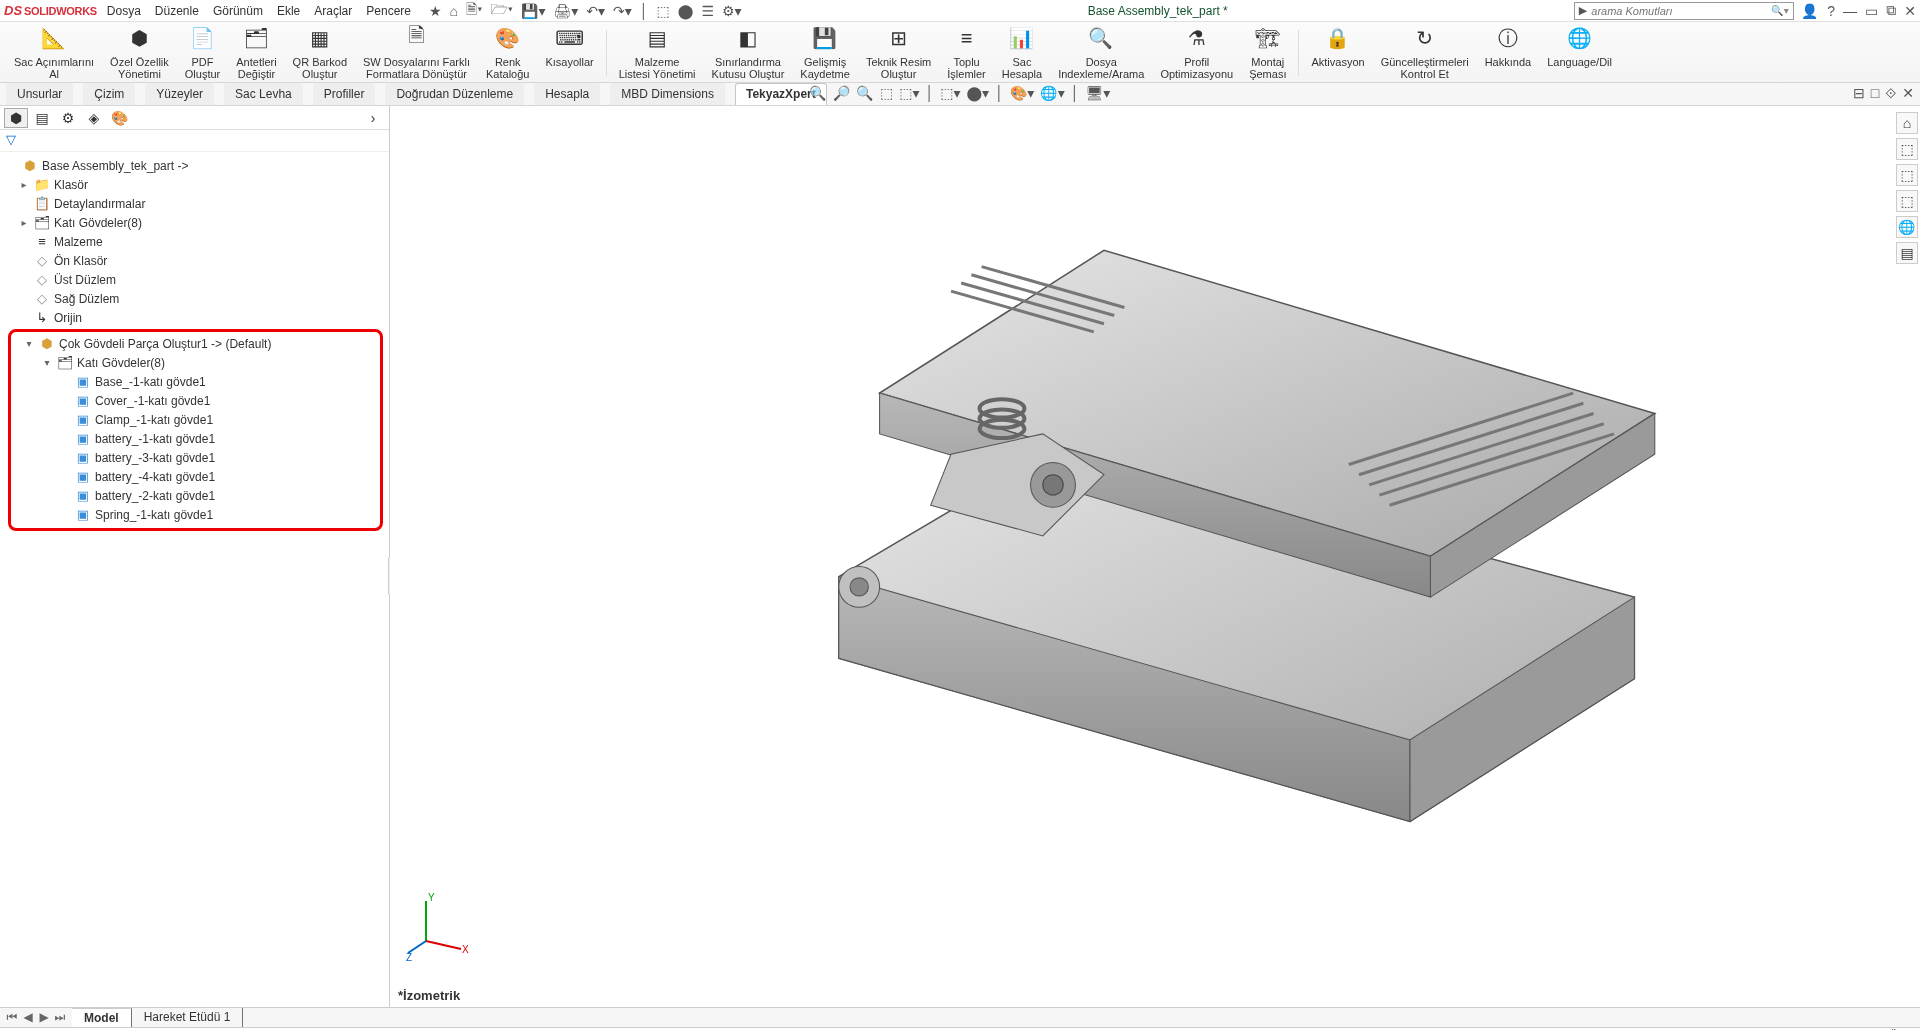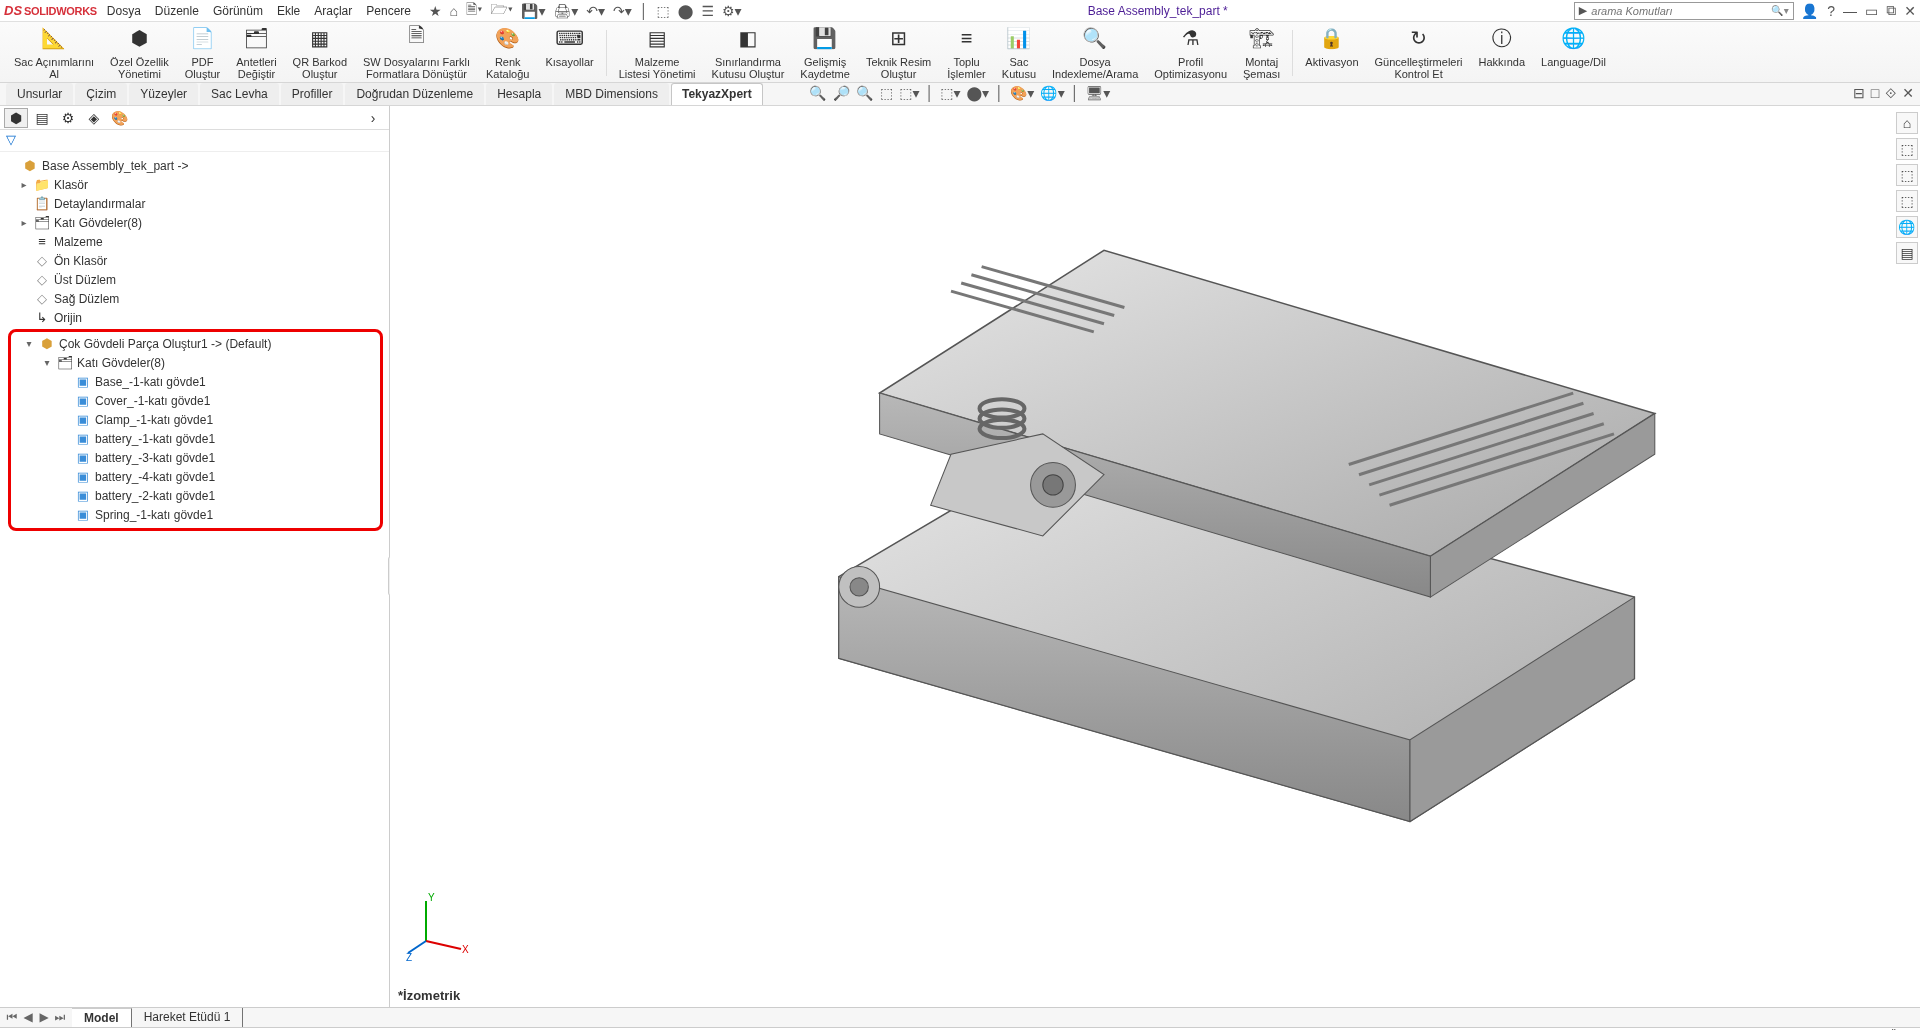--- a/index.html
+++ b/index.html
@@ -7,21 +7,21 @@
 
 
 .titlebar { height: 22px; display: flex; align-items: center; padding: 0 4px; background: #fff; border-bottom: 1px solid #e0e0e0; }
 .sw-logo { display: flex; align-items: center; gap: 2px; margin-right: 10px; }
 .sw-logo-icon { color: #d6303a; font-weight: bold; font-style: italic; font-size: 13px; }
 .sw-logo-text { color: #d6303a; font-weight: bold; font-size: 11px; letter-spacing: -0.3px; }
 .menubar { display: flex; gap: 14px; }
 .menubar span { cursor: default; font-size: 12px; }
 .title-quick { display: flex; gap: 8px; align-items: center; margin-left: 18px; }
 .title-quick span { font-size: 14px; color: #555; cursor: default; }
-.doc-title { flex: 1; text-align: center; font-size: 12px; color: #4c1d95; }
+.doc-title { flex: 1; text-align: center; font-size: 12px; color: #14532d; }
 .title-right { display: flex; align-items: center; gap: 8px; }
 .search-box { display: flex; align-items: center; border: 1px solid #999; height: 18px; width: 220px; padding: 0 4px; }
 .search-box .sicon { font-size: 11px; margin-right: 4px; }
 .search-box input { border: none; outline: none; flex: 1; font-size: 11px; font-style: italic; color: #888; }
 .title-right span { font-size: 14px; color: #555; cursor: default; }
 
 
 .ribbon { height: 68px; background: linear-gradient(#fbfbfb,#f4f4f4); border-bottom: 1px solid #d6d6d6; display: flex; align-items: stretch; padding: 2px 6px 0; gap: 0; }
 .ribbon-btn { display: flex; flex-direction: column; align-items: center; justify-content: flex-start; padding: 2px 8px; min-width: 50px; text-align: center; cursor: default; }
 .ribbon-btn .ricon { font-size: 20px; height: 24px; display: flex; align-items: center; justify-content: center; }
@@ -188,21 +188,21 @@
 Oluştur</div>
     </div>
     <div class="ribbon-btn">
       <div class="ricon">≡</div>
       <div class="label">Toplu
 İşlemler</div>
     </div>
     <div class="ribbon-btn">
       <div class="ricon">📊</div>
       <div class="label">Sac
-Kutusu</div>
+Hesapla</div>
     </div>
     <div class="ribbon-btn">
       <div class="ricon">🔍</div>
       <div class="label">Dosya
 Indexleme/Arama</div>
     </div>
     <div class="ribbon-btn">
       <div class="ricon">⚗</div>
       <div class="label">Profil
 Optimizasyonu</div>
@@ -226,21 +226,21 @@
       <div class="ricon">ⓘ</div>
       <div class="label">Hakkında</div>
     </div>
     <div class="ribbon-btn">
       <div class="ricon">🌐</div>
       <div class="label">Language/Dil</div>
     </div>
   </div>
 
 <div class="cmdtabs-row">
-  <div id="cmdtabs" style="display:flex;">
+  <div id="cmdtabs" style="display:flex;gap:8px;">
       <div class="cmdtab">Unsurlar</div>
       <div class="cmdtab">Çizim</div>
       <div class="cmdtab">Yüzeyler</div>
       <div class="cmdtab">Sac Levha</div>
       <div class="cmdtab">Profiller</div>
       <div class="cmdtab">Doğrudan Düzenleme</div>
       <div class="cmdtab">Hesapla</div>
       <div class="cmdtab">MBD Dimensions</div>
       <div class="cmdtab active">TekyazXpert</div>
     </div>

